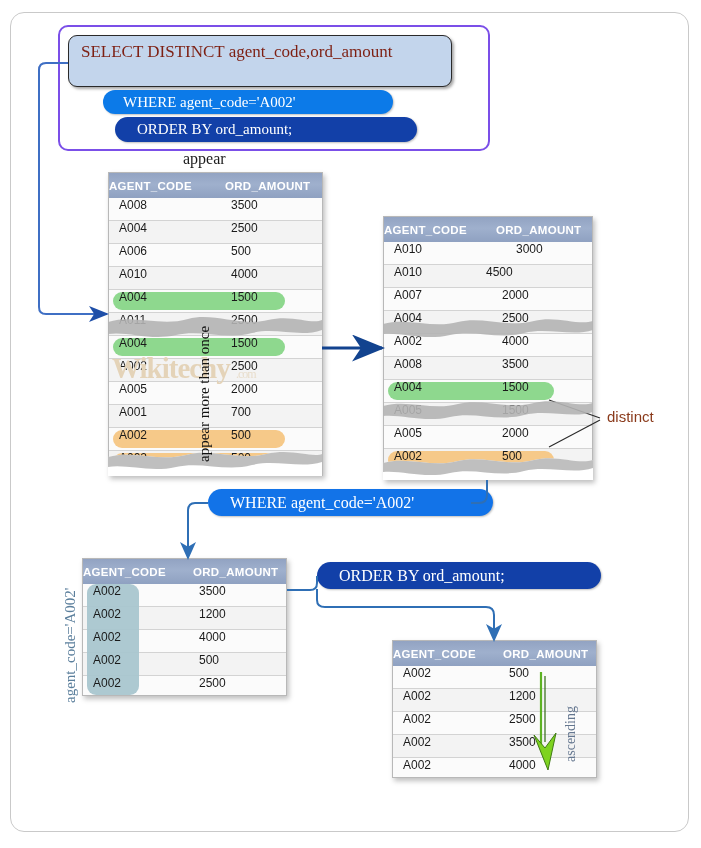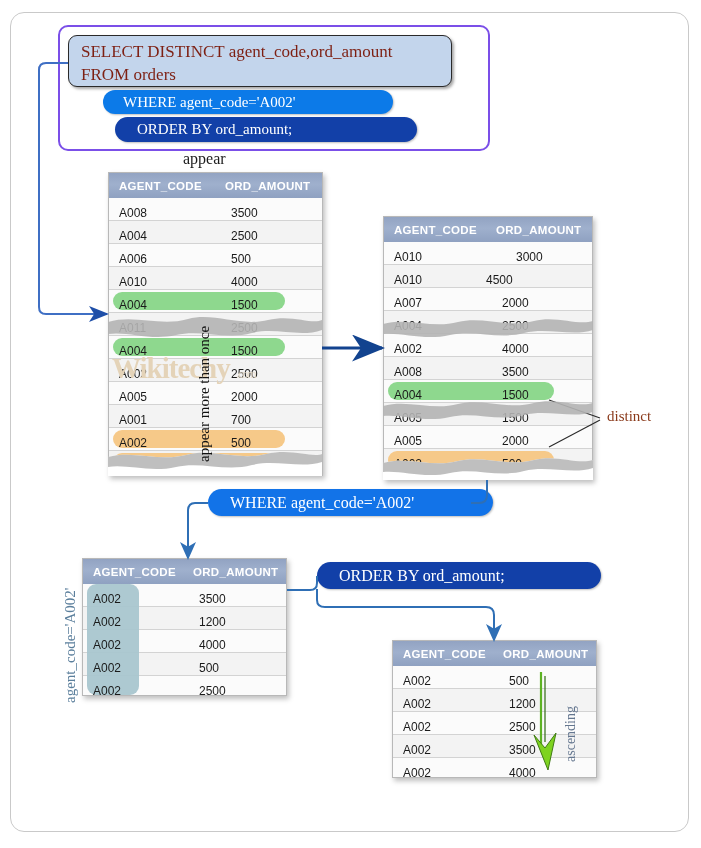--- a/index.html
+++ b/index.html
@@ -72,24 +72,24 @@
     box-sizing:border-box;
     box-shadow:2px 3px 5px rgba(0,0,0,.25);
     overflow:hidden;
   }
   .thead{
     height:25px;display:flex;align-items:center;
     background:linear-gradient(to bottom,#92a3c2 0%,#9fb0cd 45%,#8fa1c1 100%);
     color:#ffffff;font-weight:bold;font-size:11.5px;letter-spacing:.3px;
     position:relative;z-index:3;
   }
-  .thead .c1{padding-left:10px;}
+  .thead .c1{}
   .thead .c2{position:absolute;}
   .trow{
-    height:22px;display:flex;align-items:flex-end;
+    height:22px;display:flex;align-items:flex-start;
     border-bottom:1px solid #d3d3d3;
     font-size:12px;color:#1a1a1a;
     position:relative;background:#fbfbfb;
   }
   .trow:nth-child(even){background:#f3f3f3;}
   .cell1{padding-left:10px;position:relative;z-index:2;}
   .cell2{position:absolute;z-index:2;}
   .hl{
     position:absolute;left:4px;height:18px;border-radius:10px;z-index:1;
   }
@@ -130,21 +130,21 @@
     font-size:14px;color:#64768f;
     z-index:7;
   }
 
   .lbl-orders{
     position:absolute;left:183px;top:150px;
     font-family:"Liberation Serif", serif;font-size:16px;color:#1b1b1b;
   }
   .lbl-distinct{
     position:absolute;left:607px;top:408px;
-    font-family:Liberation Serif, serif;font-size:15px;color:#8a3a1b;
+    font-family:Liberation Sans, sans-serif;font-size:15px;color:#8a3a1b;
   }
 
   
   .wmark{
     position:absolute;left:112px;top:352px;
     font-family:"Liberation Serif", serif;
     font-size:29px;font-weight:bold;color:#e4d3b8;
     letter-spacing:-1px;z-index:4;pointer-events:none;
   }
   .wmark .sm{font-size:12px;font-weight:normal;color:#e8ddcb;margin-top:28px;}
@@ -214,21 +214,20 @@
                L593,480 L383,480 Z" fill="#ffffff"></path>
       <path d="M383,463 C408,456 432,468 458,461 C482,455 508,467 534,460 C556,454 578,465 593,460
                L593,468 C572,475 548,465 524,471 C498,478 474,467 450,473 C424,479 402,470 383,472 Z" fill="#b4b4b4" opacity=".85"></path>
     </g>
   </svg>
 
   <div class="sql-group"></div>
 
   <div class="sql-select">
     <span class="ln">SELECT  DISTINCT agent_code,ord_amount</span>
-    <span class="ln">FROM orders</span>
   </div>
 
   <div class="pill pill-where-top">WHERE agent_code='A002'</div>
   <div class="pill pill-order-top">ORDER BY ord_amount;</div>
 
   <div class="lbl-orders">appear</div>
 
   <div class="tbl" id="tbl-orders" style="left:108px;top:172px;width:215px;height:304px;">
     <div class="thead">
       <span class="c1">AGENT_CODE</span>

